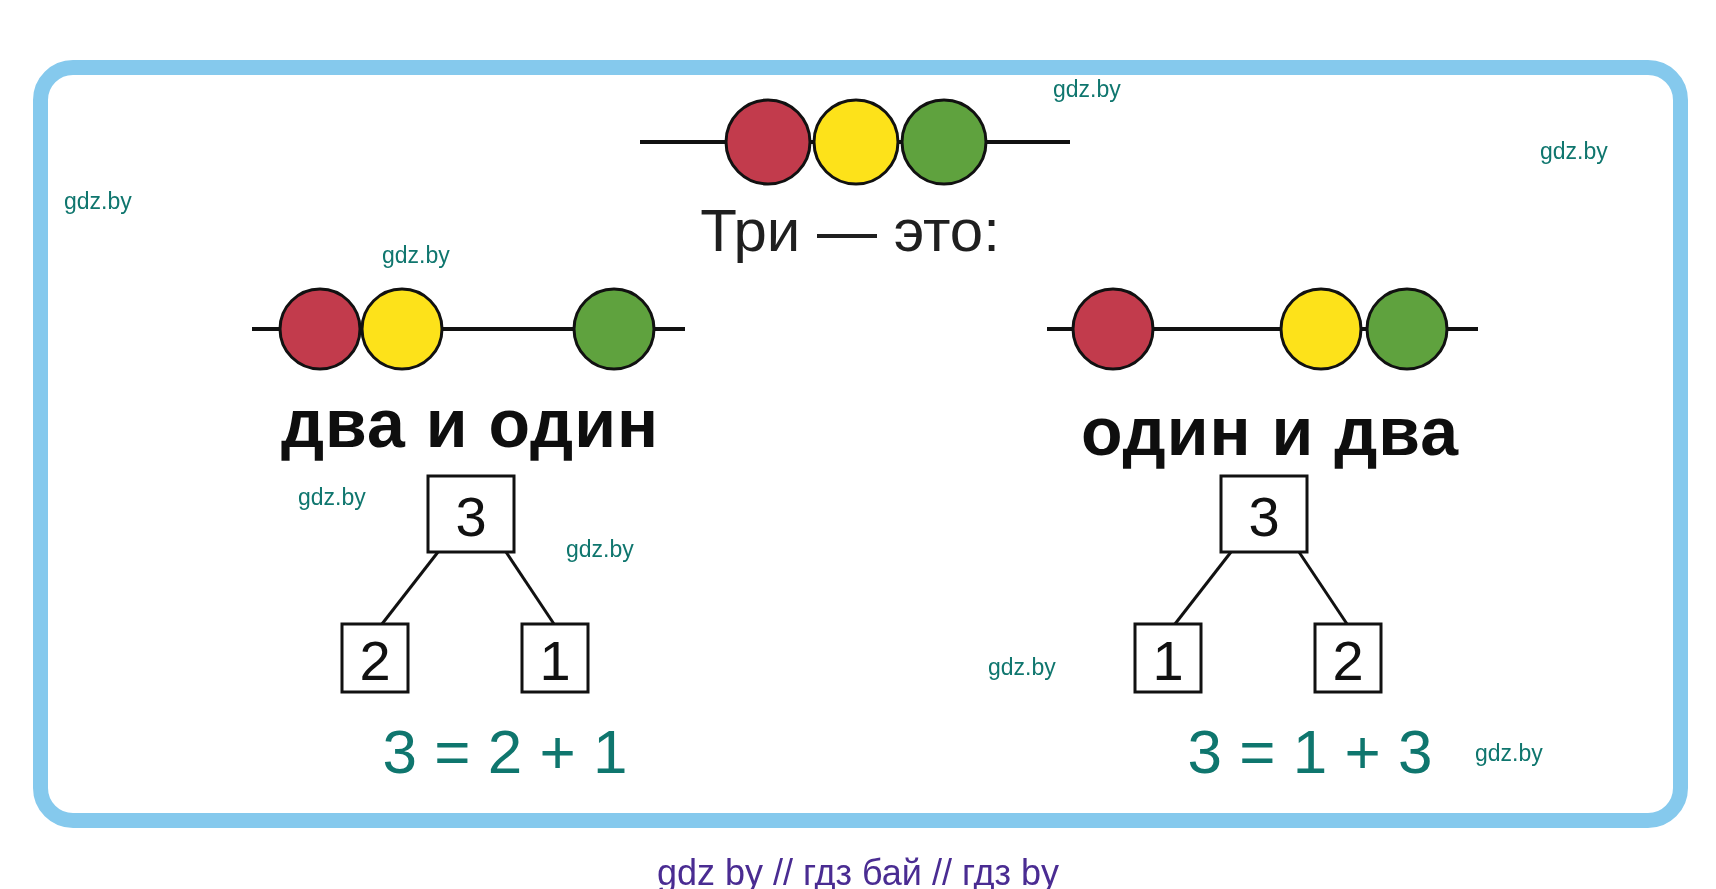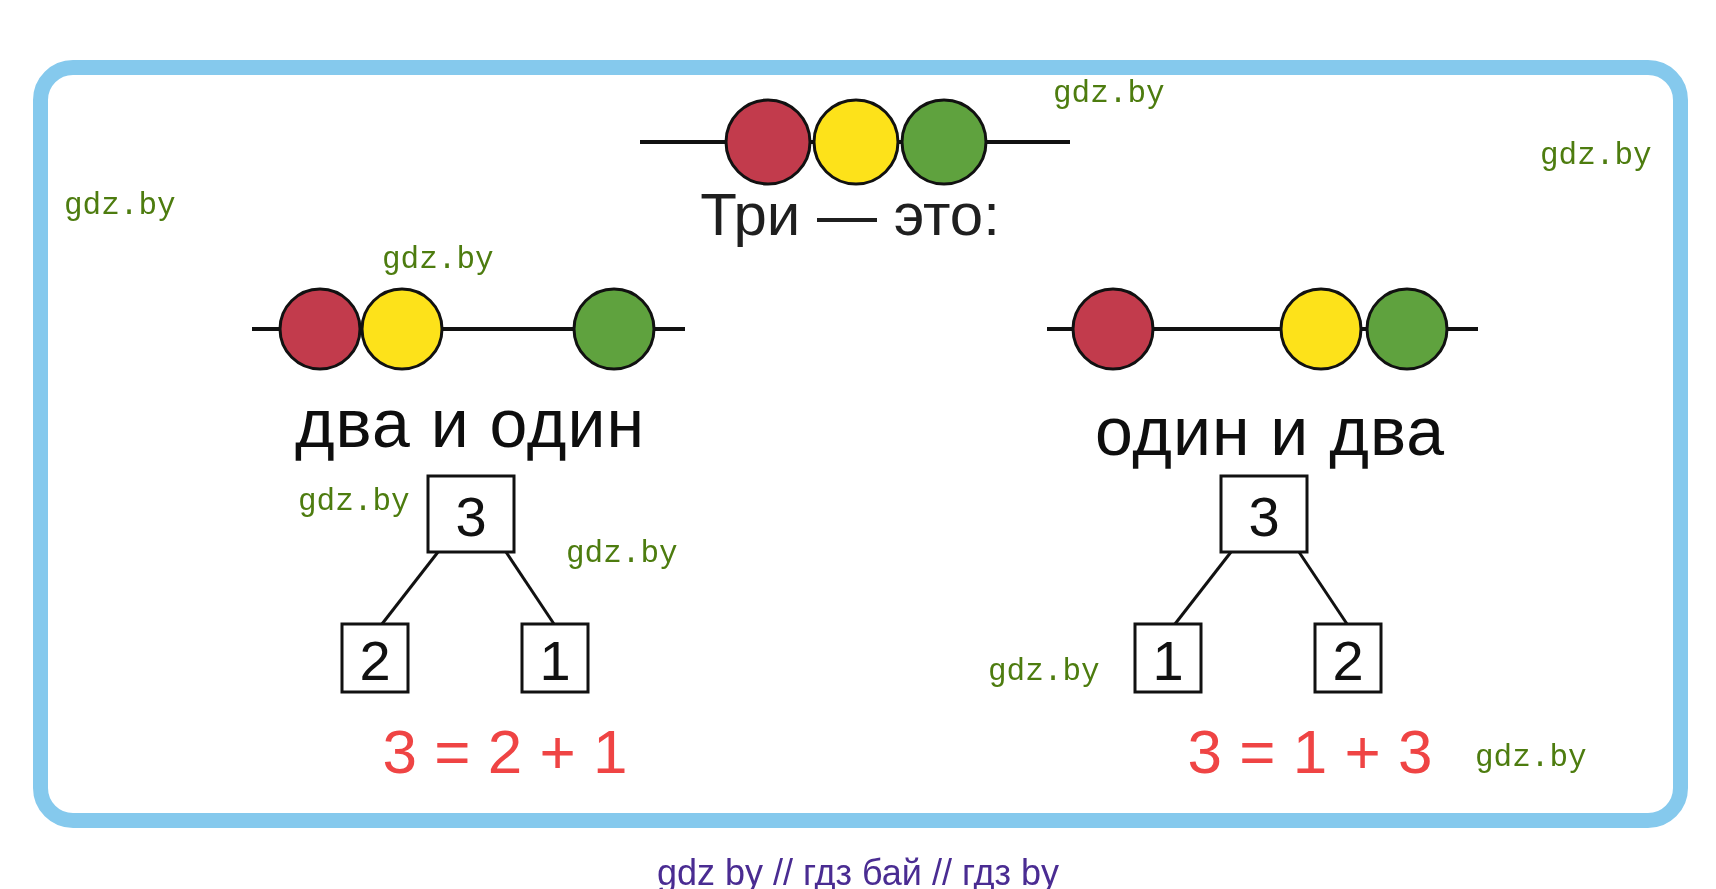--- a/index.html
+++ b/index.html
@@ -11,38 +11,38 @@
     position:absolute; top:4px; left:0; width:100%;
     text-align:center; font-size:29px; color:var(--header-green,#15b237);
   }
 
   .card {
     position:absolute; left:33px; top:60px; width:1655px; height:768px;
     border:15px solid var(--border-blue,#85c9ed);
     border-radius:40px; background:#fff;
   }
 
-  .wm { position:absolute; font-size:31px; color:#4d7c0f; white-space:nowrap;font-family:Liberation Mono, monospace; }
+  .wm { position:absolute; font-size:23px; color:#0f766e; white-space:nowrap; }
 
   .title {
-    position:absolute; left:560px; top:180px; width:580px;
+    position:absolute; left:560px; top:196px; width:580px;
     text-align:center; font-size:60px; color:#1f1f1f;
   }
 
   .bead-svg, .bond-svg { position:absolute; }
 
   .group-label {
     position:absolute; width:470px; text-align:center;
-    font-size:68px; font-weight:400; color:#0e0e0e; letter-spacing:1px;
+    font-size:68px; font-weight:700; color:#0e0e0e; letter-spacing:1px;
     white-space:nowrap;
   }
 
   .equation {
     position:absolute; width:470px; text-align:center;
-    font-size:62px; color:#ef4444; white-space:nowrap;
+    font-size:62px; color:#0f766e; white-space:nowrap;
   }
 
   .bond-num {
     font-size:56px; fill:#111;
     font-family:"Liberation Sans", sans-serif;
     text-anchor:middle; dominant-baseline:central;
   }
 
   .footer {
     position:absolute; top:852px; left:0; width:100%;

